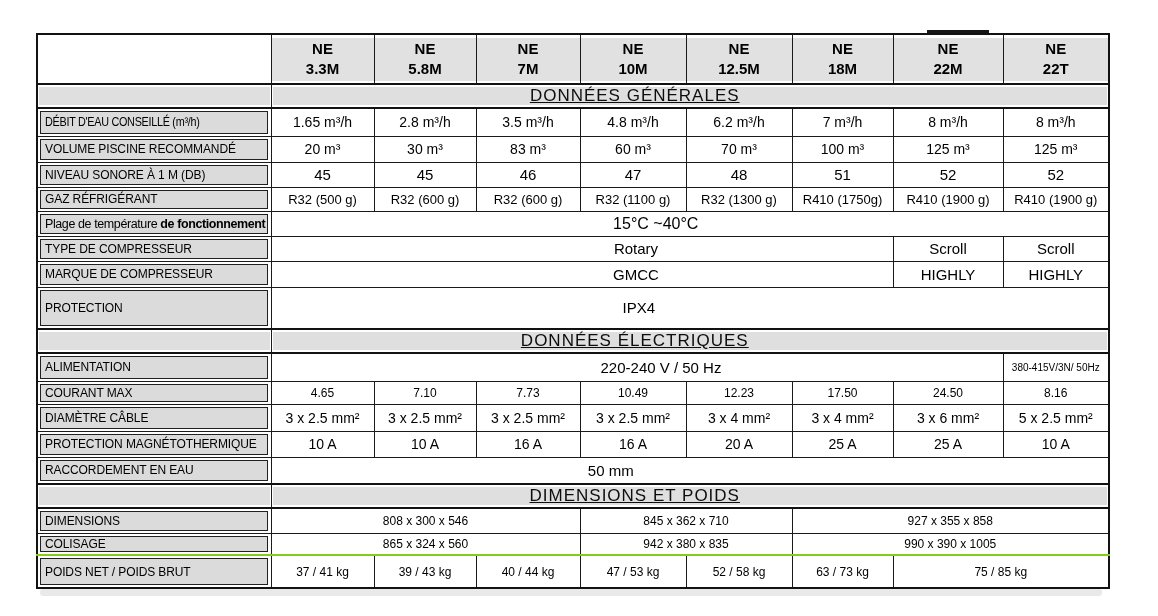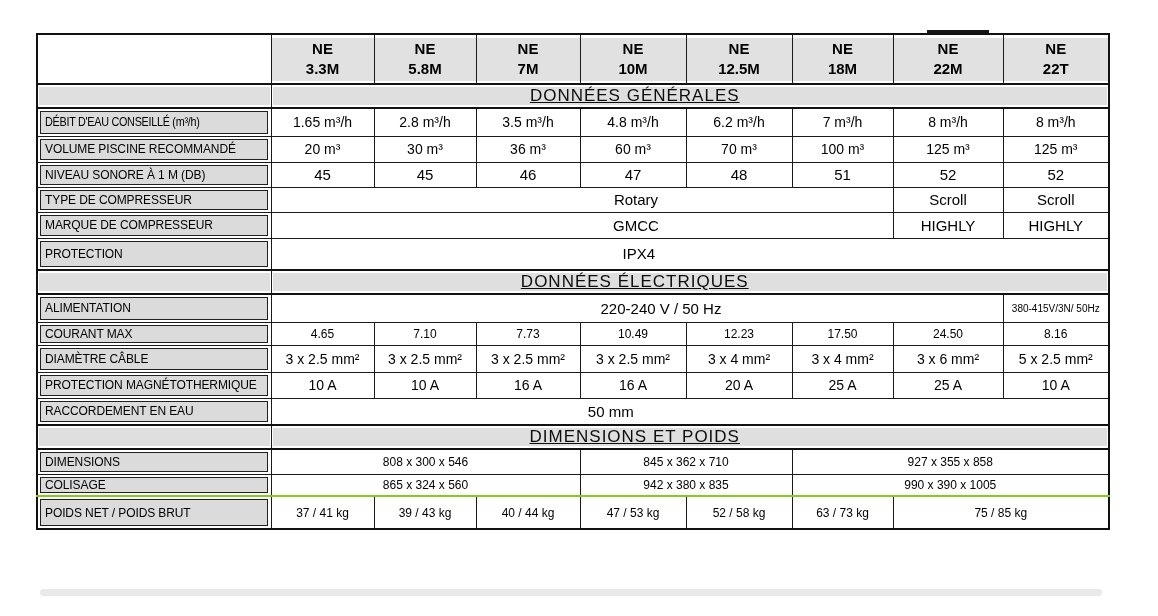--- a/index.html
+++ b/index.html
@@ -15,21 +15,21 @@
   }
   td,th{
     border:1.5px solid #1a1a1a;padding:0;margin:0;
     text-align:center;vertical-align:middle;overflow:hidden;white-space:nowrap;
     font-size:14px;font-weight:normal;position:relative;
   }
   
   tr.r-head{height:50px;margin-top:36px;} tr.r-sec{height:24px;}
   tr.r-debit{height:28px;} tr.r-volume{height:26px;} tr.r-niveau{height:25px;}
   tr.r-gaz{height:24px;} tr.r-plage{height:25px;} tr.r-type{height:25px;}
-  tr.r-marque{height:26px;} tr.r-prot{height:32px;margin-left:24px;}
+  tr.r-marque{height:26px;} tr.r-prot{height:42px;margin-left:24px;}
   tr.r-alim{height:28px;} tr.r-courant{height:23px;} tr.r-cable{height:27px;}
   tr.r-magneto{height:26px;margin-left:44px;} tr.r-racc{height:27px;}
   tr.r-dims{height:25px;} tr.r-colis{height:22px;} tr.r-poids{height:33px;}
   
   tr.r-head th{border-bottom:2.5px solid #121212;}
   tr.r-sec td{border-top:2.5px solid #121212;border-bottom:2.5px solid #121212;}
   tr.r-poids td{border-top:2px solid #84cc16;}
   
   th.model{
     background:#e1e1e1;font-size:15px;font-weight:bold;line-height:1.32;
@@ -127,21 +127,21 @@
   </tr>
 
   <tr class="r-volume">
     <td class="lbl">
             <div class="lblbox">
               <span>VOLUME PISCINE RECOMMANDÉ</span>
             </div>
           </td>
     <td>20 m³</td>
     <td>30 m³</td>
-    <td>36 m³</td>
+    <td>83 m³</td>
     <td>60 m³</td>
     <td>70 m³</td>
     <td>100 m³</td>
     <td>125 m³</td>
     <td>125 m³</td>
   </tr>
 
   <tr class="r-niveau">
     <td class="lbl">
             <div class="lblbox">
@@ -151,21 +151,44 @@
     <td class="fs15">45</td>
     <td class="fs15">45</td>
     <td class="fs15">46</td>
     <td class="fs15">47</td>
     <td class="fs15">48</td>
     <td class="fs15">51</td>
     <td class="fs15">52</td>
     <td class="fs15">52</td>
   </tr>
 
-
+  <tr class="r-gaz">
+    <td class="lbl">
+            <div class="lblbox">
+              <span>GAZ RÉFRIGÉRANT</span>
+            </div>
+          </td>
+    <td class="fs13">R32 (500 g)</td>
+    <td class="fs13">R32 (600 g)</td>
+    <td class="fs13">R32 (600 g)</td>
+    <td class="fs13">R32 (1100 g)</td>
+    <td class="fs13">R32 (1300 g)</td>
+    <td class="fs13">R410 (1750g)</td>
+    <td class="fs13">R410 (1900 g)</td>
+    <td class="fs13">R410 (1900 g)</td>
+  </tr>
+
+  <tr class="r-plage">
+    <td class="lbl">
+            <div class="lblbox">
+              <span class="mix"><span>Plage de température </span><span class="b">de fonctionnement</span></span>
+            </div>
+          </td>
+    <td class="fs16 nudge-temp" colspan="8">15°C ~40°C</td>
+  </tr>
 
   <tr class="r-type">
     <td class="lbl">
             <div class="lblbox">
               <span>TYPE DE COMPRESSEUR</span>
             </div>
           </td>
     <td class="fs15 nudge-rotary" colspan="6">Rotary</td>
     <td class="fs15">Scroll</td>
     <td class="fs15">Scroll</td>

